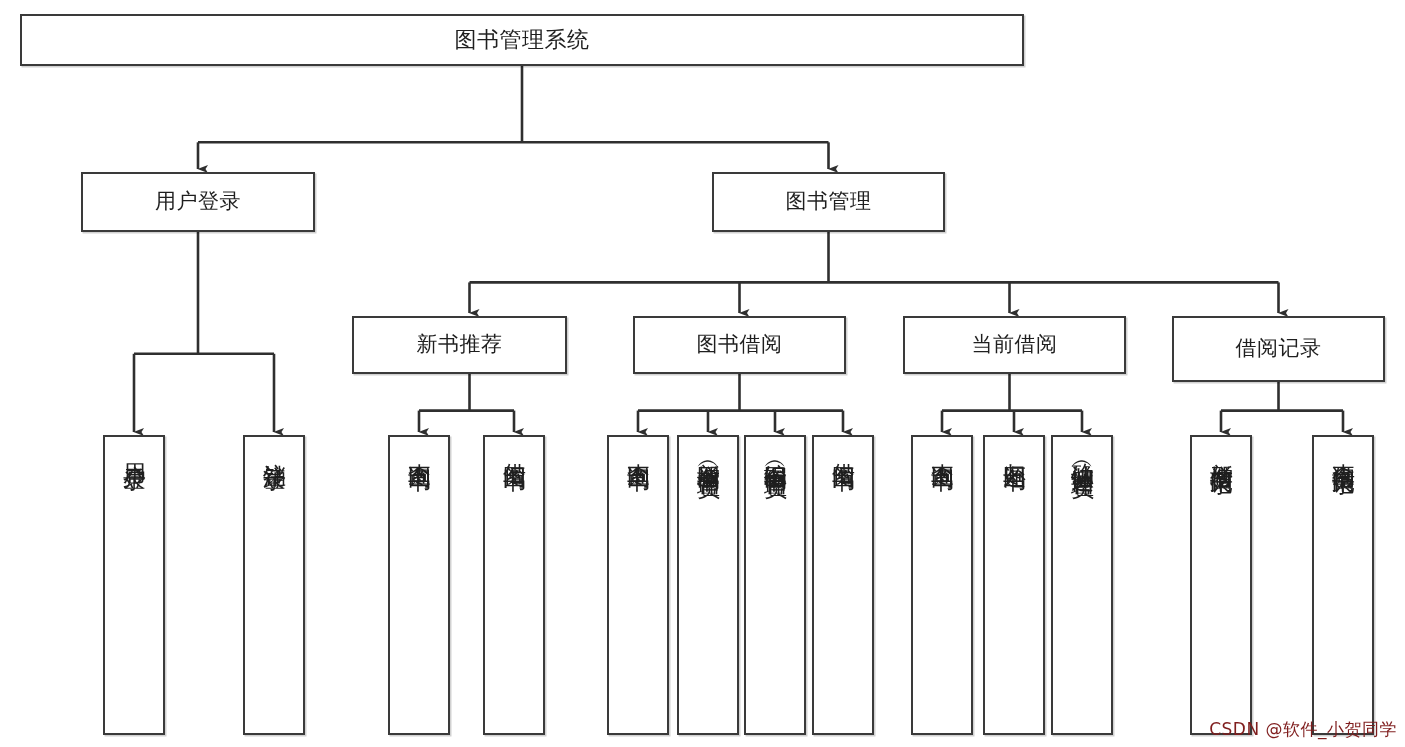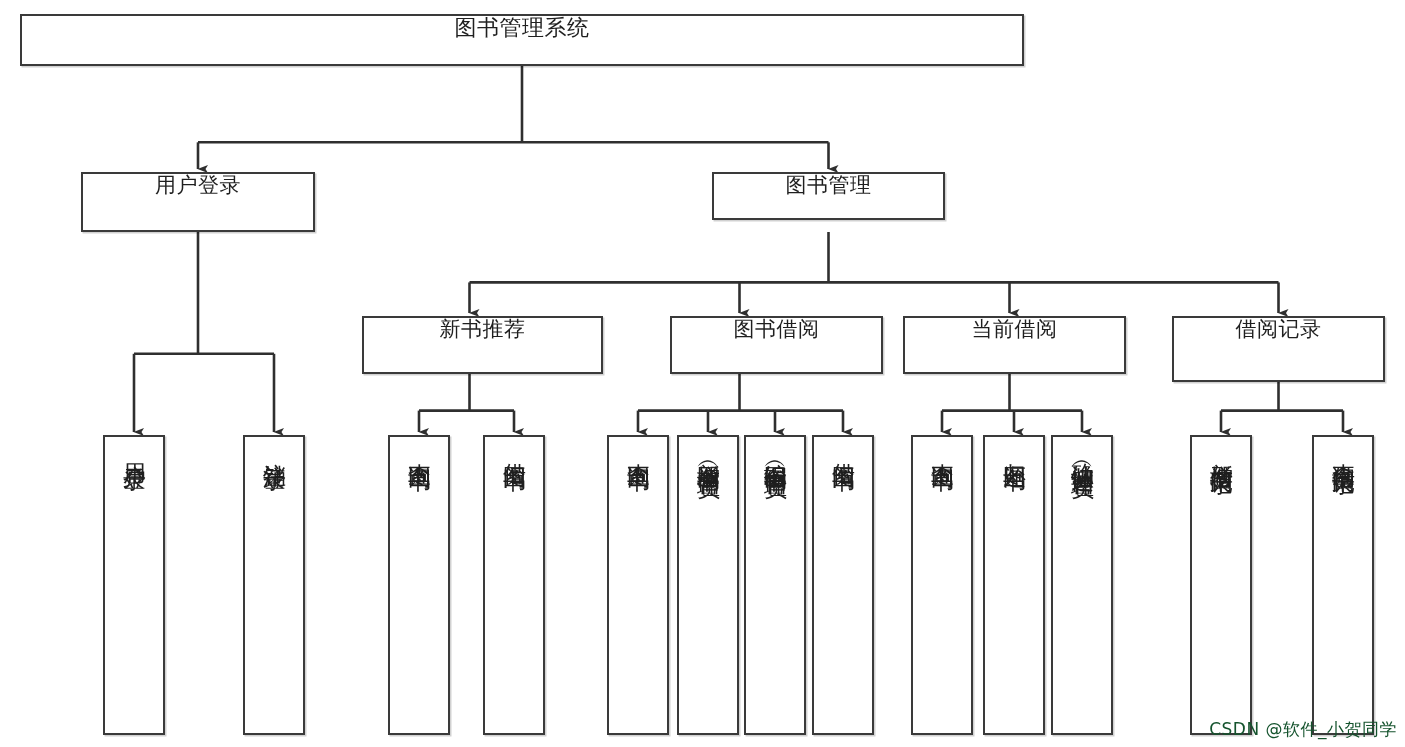--- a/index.html
+++ b/index.html
@@ -27,21 +27,21 @@
     width: 1405px;
     height: 747px;
     pointer-events: none;
   }
   .node {
     position: absolute;
     box-sizing: border-box;
     border: 2.5px solid #3a3a3a;
     background: #ffffff;
     display: flex;
-    align-items: flex-start;
+    align-items: center;
     justify-content: center;
     color: #222222;
     box-shadow: 1.5px 1.5px 0 rgba(0,0,0,0.18);
   }
   .node-label {
     display: block;
     text-align: center;
     letter-spacing: 0.5px;
     line-height: 1.12;
     color: #1f1f1f;
@@ -60,21 +60,21 @@
     font-size: 23px;
     letter-spacing: 2px;
     margin: 0 auto;
   }
   .node.root .node-label { font-size: 22px; }
   .watermark {
     position: absolute;
     right: 8px;
     bottom: 6px;
     font-size: 17px;
-    color: #14532d;
+    color: #7f1d1d;
     letter-spacing: 0.5px;
     white-space: nowrap;
     user-select: none;
   }
 </style>
 </head>
 <body>
 
 <div id="diagram-root">
 
@@ -121,27 +121,27 @@
       </g>
   </svg>
 
   <div id="node-layer">
       <div class="node horizontal root" style="left: 20px; top: 14px; width: 1004px; height: 52px;">
         <span class="node-label">图书管理系统</span>
       </div>
       <div class="node horizontal" style="left: 81px; top: 172px; width: 234px; height: 60px;">
         <span class="node-label">用户登录</span>
       </div>
-      <div class="node horizontal" style="left: 712px; top: 172px; width: 233px; height: 48px;">
+      <div class="node horizontal" style="left: 712px; top: 172px; width: 233px; height: 60px;">
         <span class="node-label">图书管理</span>
       </div>
-      <div class="node horizontal" style="left: 362px; top: 316px; width: 241px; height: 58px;">
+      <div class="node horizontal" style="left: 352px; top: 316px; width: 215px; height: 58px;">
         <span class="node-label">新书推荐</span>
       </div>
-      <div class="node horizontal" style="left: 670px; top: 316px; width: 213px; height: 58px;">
+      <div class="node horizontal" style="left: 633px; top: 316px; width: 213px; height: 58px;">
         <span class="node-label">图书借阅</span>
       </div>
       <div class="node horizontal" style="left: 903px; top: 316px; width: 223px; height: 58px;">
         <span class="node-label">当前借阅</span>
       </div>
       <div class="node horizontal" style="left: 1172px; top: 316px; width: 213px; height: 66px;">
         <span class="node-label">借阅记录</span>
       </div>
       <div class="node vertical" style="left: 103px; top: 435px; width: 62px; height: 300px;">
         <span class="node-label">用户登录</span>

